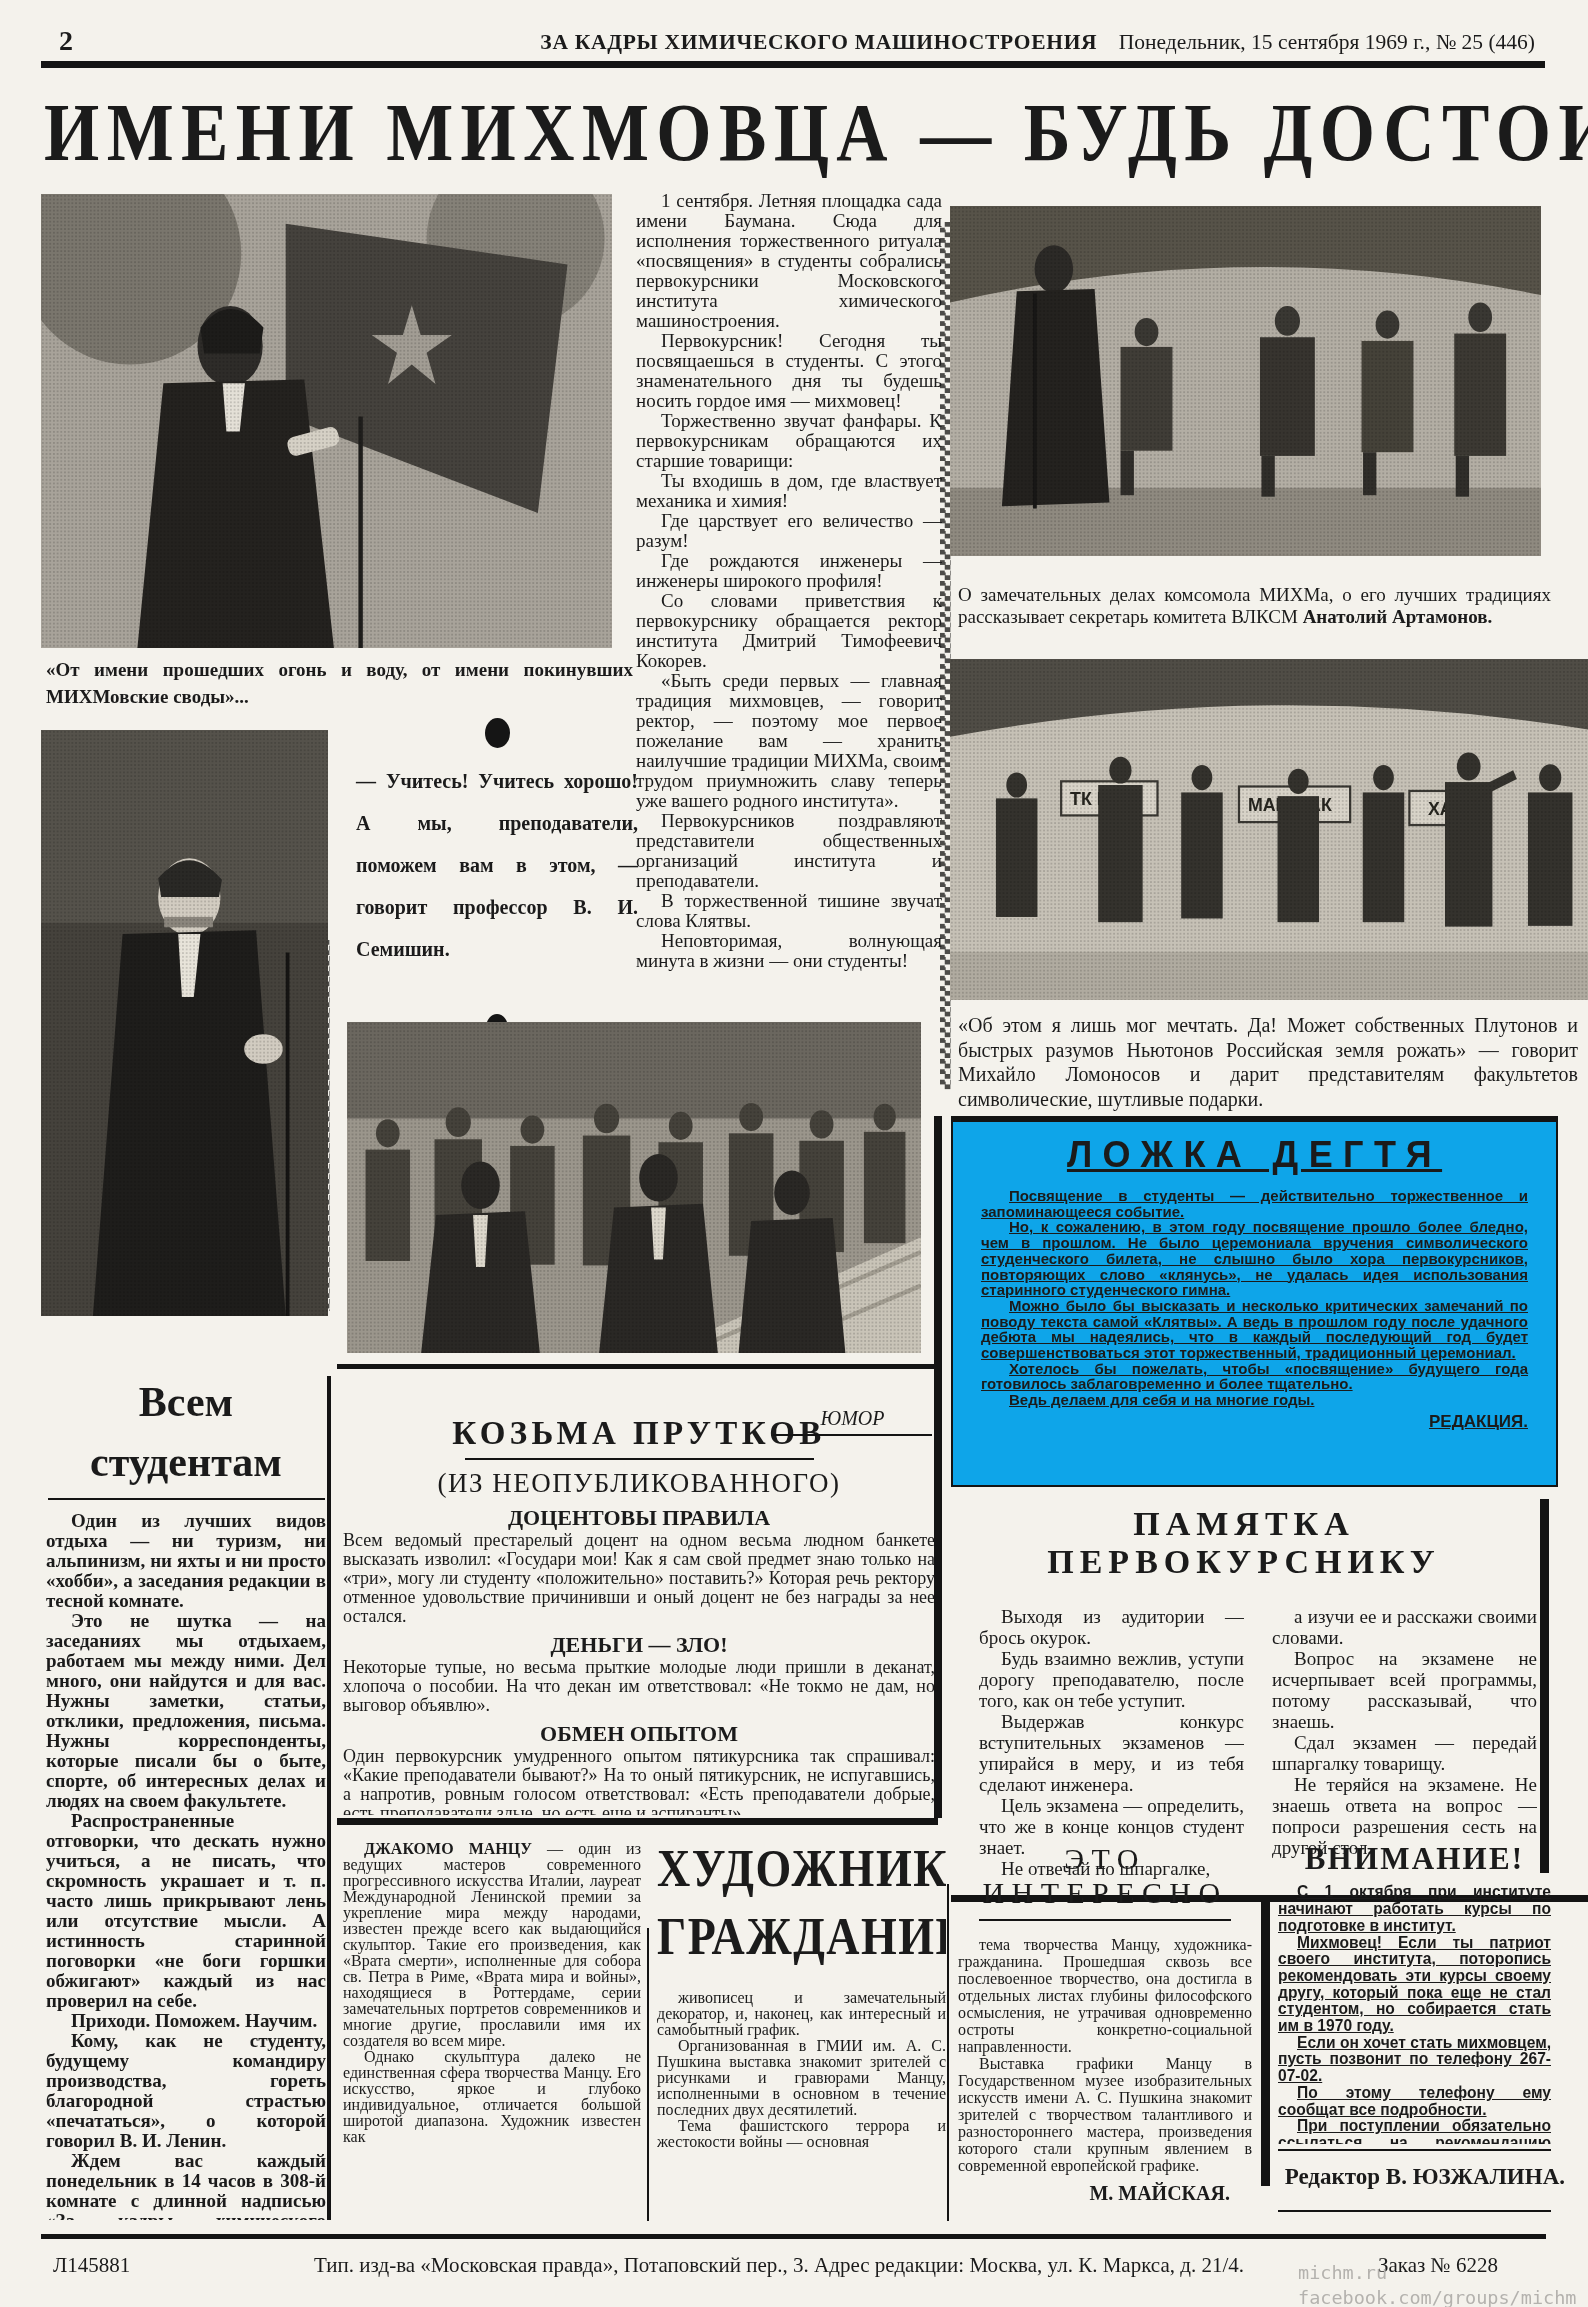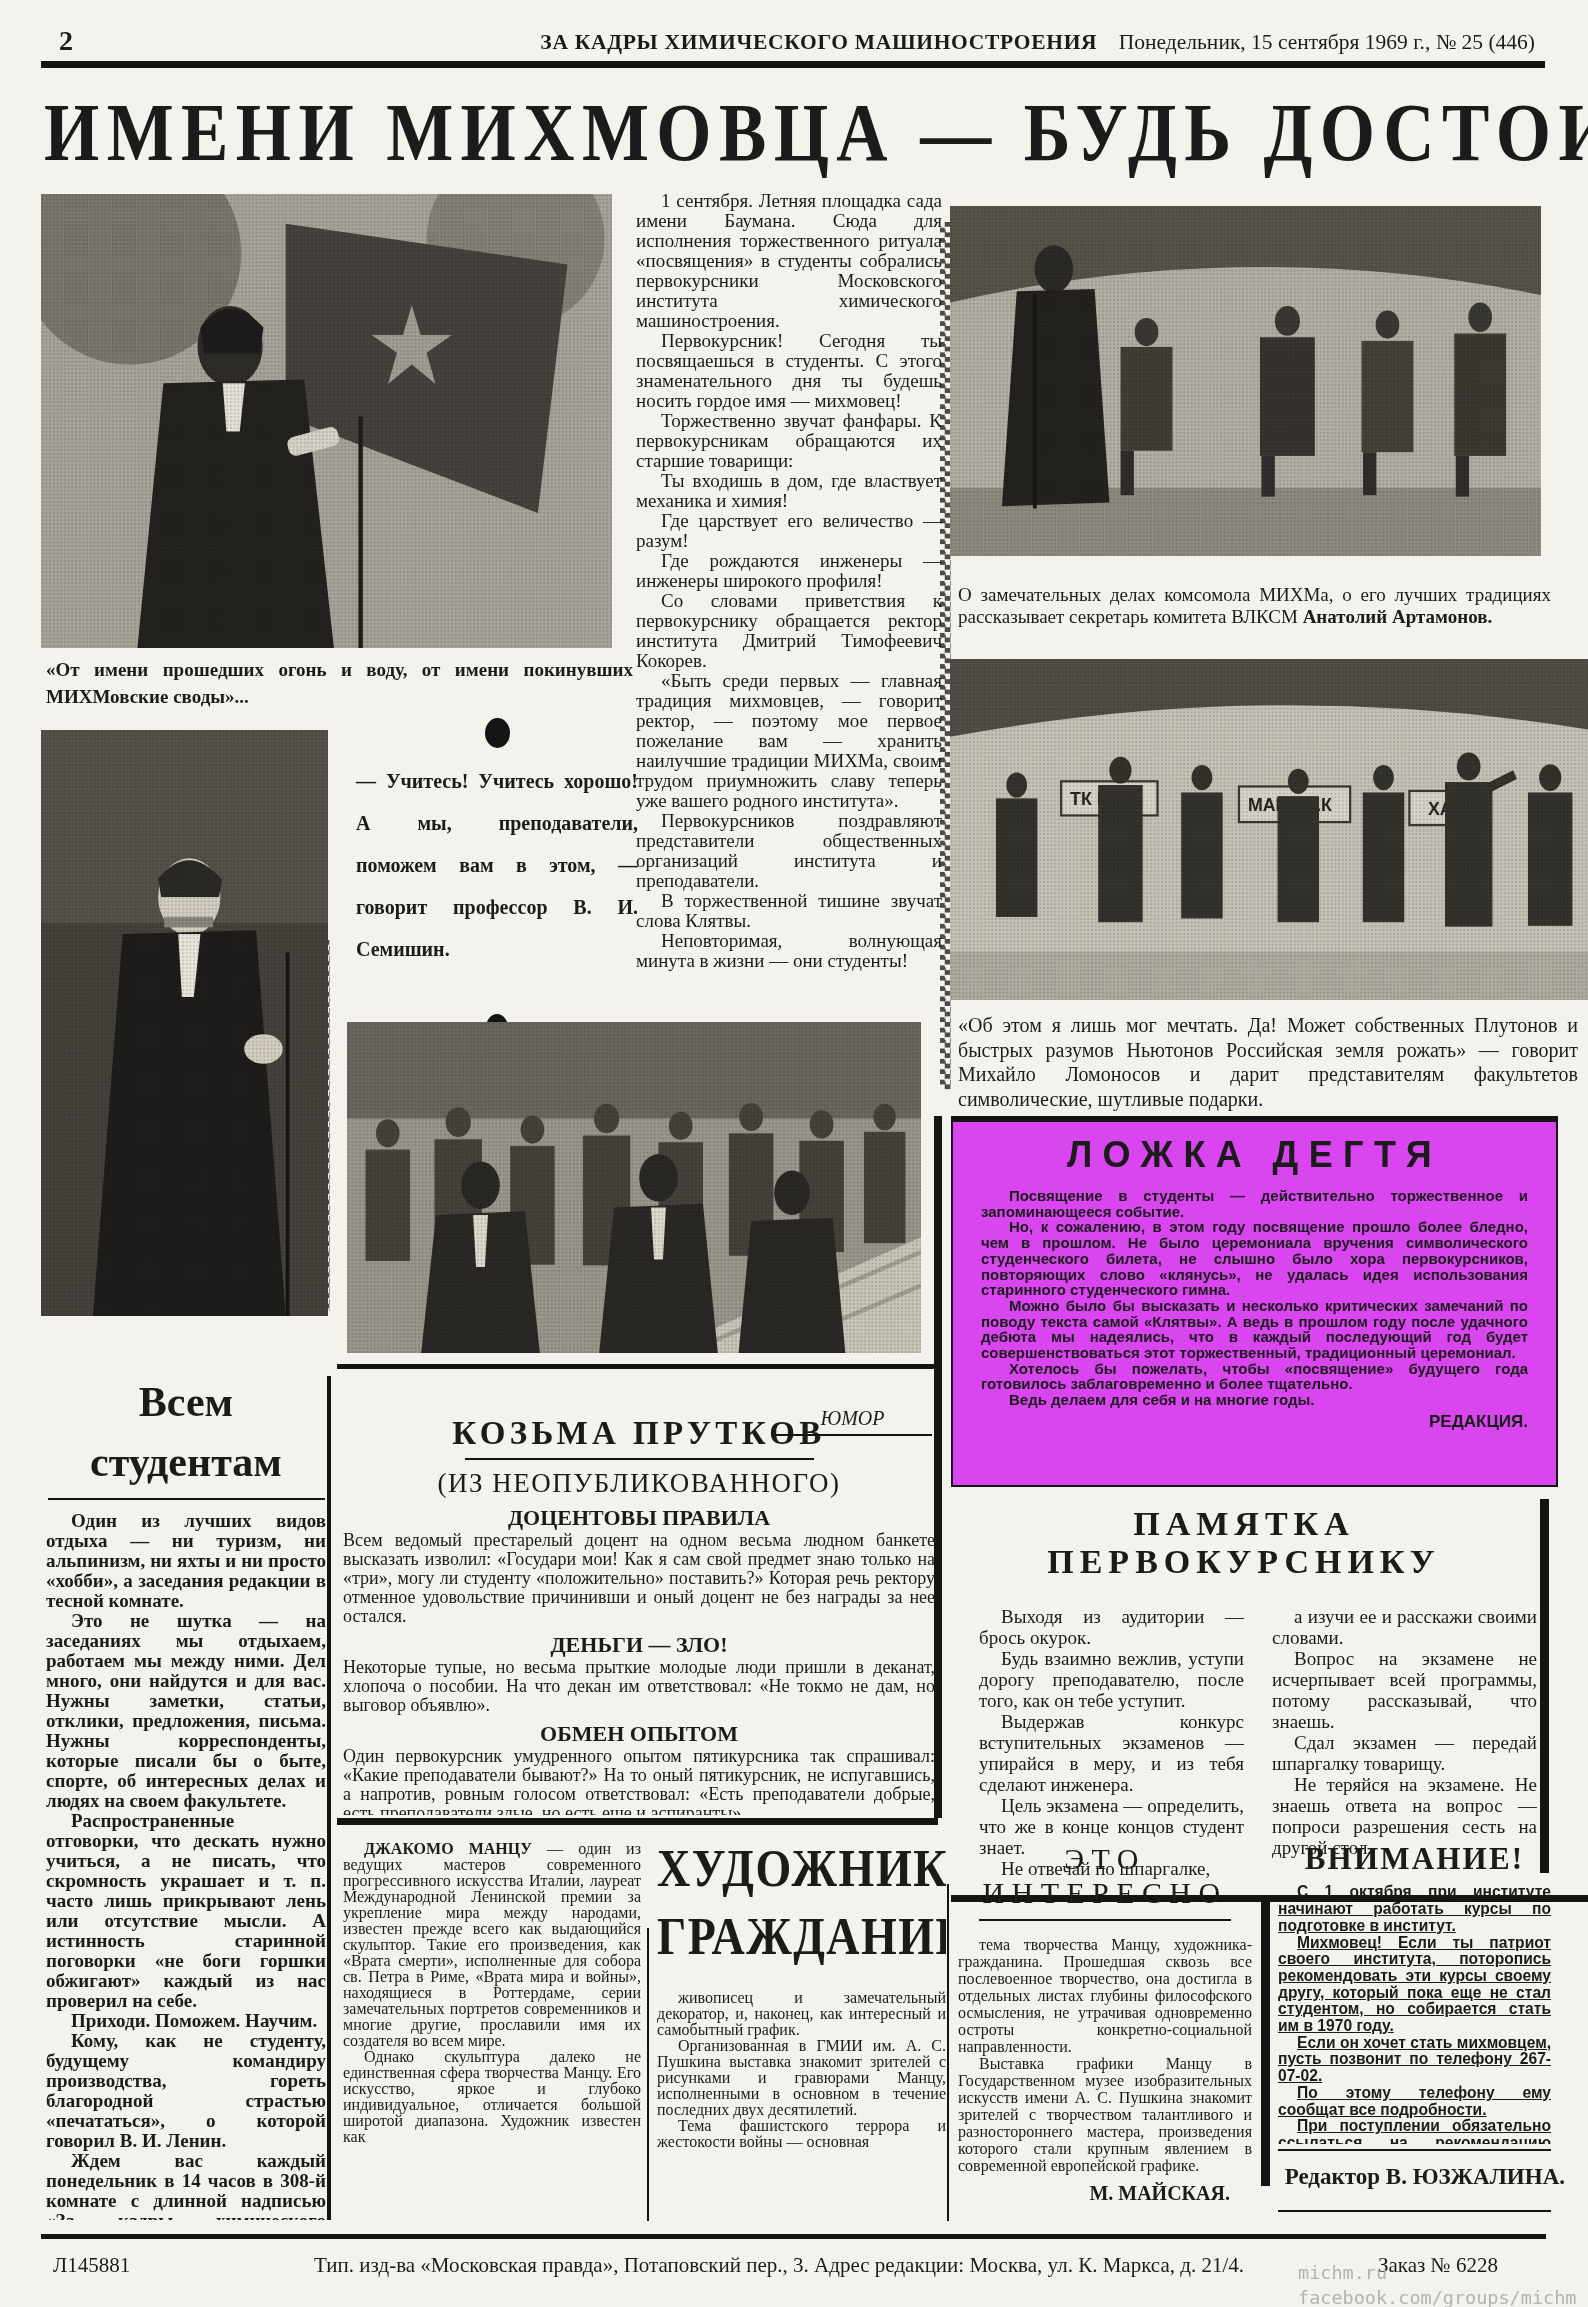--- a/index.html
+++ b/index.html
@@ -28,21 +28,21 @@
   .bullet{width:25px;height:30px;border-radius:50%;background:#151515;margin:0 auto;}
   .leftcol-title{font-size:42px;font-weight:700;text-align:center;line-height:47px;}
   .leftcol-body{font-size:19px;font-weight:700;line-height:20px;}
   .kicker{font-style:italic;font-size:20px;border-bottom:2.2px solid #141414;padding-bottom:4.4px;text-align:center;margin-top:32px;}
   .humor-title{font-size:33px;font-weight:700;letter-spacing:4.4px;text-align:center;}
   .humor-sub{font-size:27px;letter-spacing:1.5px;text-align:center;margin-top:7.4px;}
   .humor-h{font-size:22px;font-weight:700;text-align:center;margin-top:6px;}
   .humor-body{font-size:18px;line-height:19px;}
   .sig-right{text-align:right;font-weight:700;}
   .lozhka{border:2.2px solid #141414;border-top-width:6.7px;box-sizing:border-box;
-          font-family:"Liberation Sans",sans-serif;padding:12px 28px 12px 28px;background:#d946ef;}
+          font-family:"Liberation Sans",sans-serif;padding:12px 28px 12px 28px;background:#0ea5e9;text-decoration:underline;}
   .lozhka-title{font-size:36px;font-weight:700;letter-spacing:10.4px;text-align:center;margin-bottom:12px;}
   .lozhka-body{font-size:15px;font-weight:700;line-height:15.7px;}
   .lozhka-body p{text-indent:28px;}
   .pam-title{font-size:34px;font-weight:700;letter-spacing:6px;text-align:center;}
   .pam-col{font-size:19px;line-height:21px;}
   .pam-col p{text-indent:22px;}
   .smallcol{font-size:16px;line-height:16px;}
   .smallcol p{text-indent:21px;}
   .hud-title{font-size:46px;font-weight:700;text-align:center;line-height:47px;letter-spacing:1.5px;transform:scaleY(1.15);transform-origin:top center;}
   .int-title{font-size:30px;letter-spacing:7.4px;text-align:center;}

